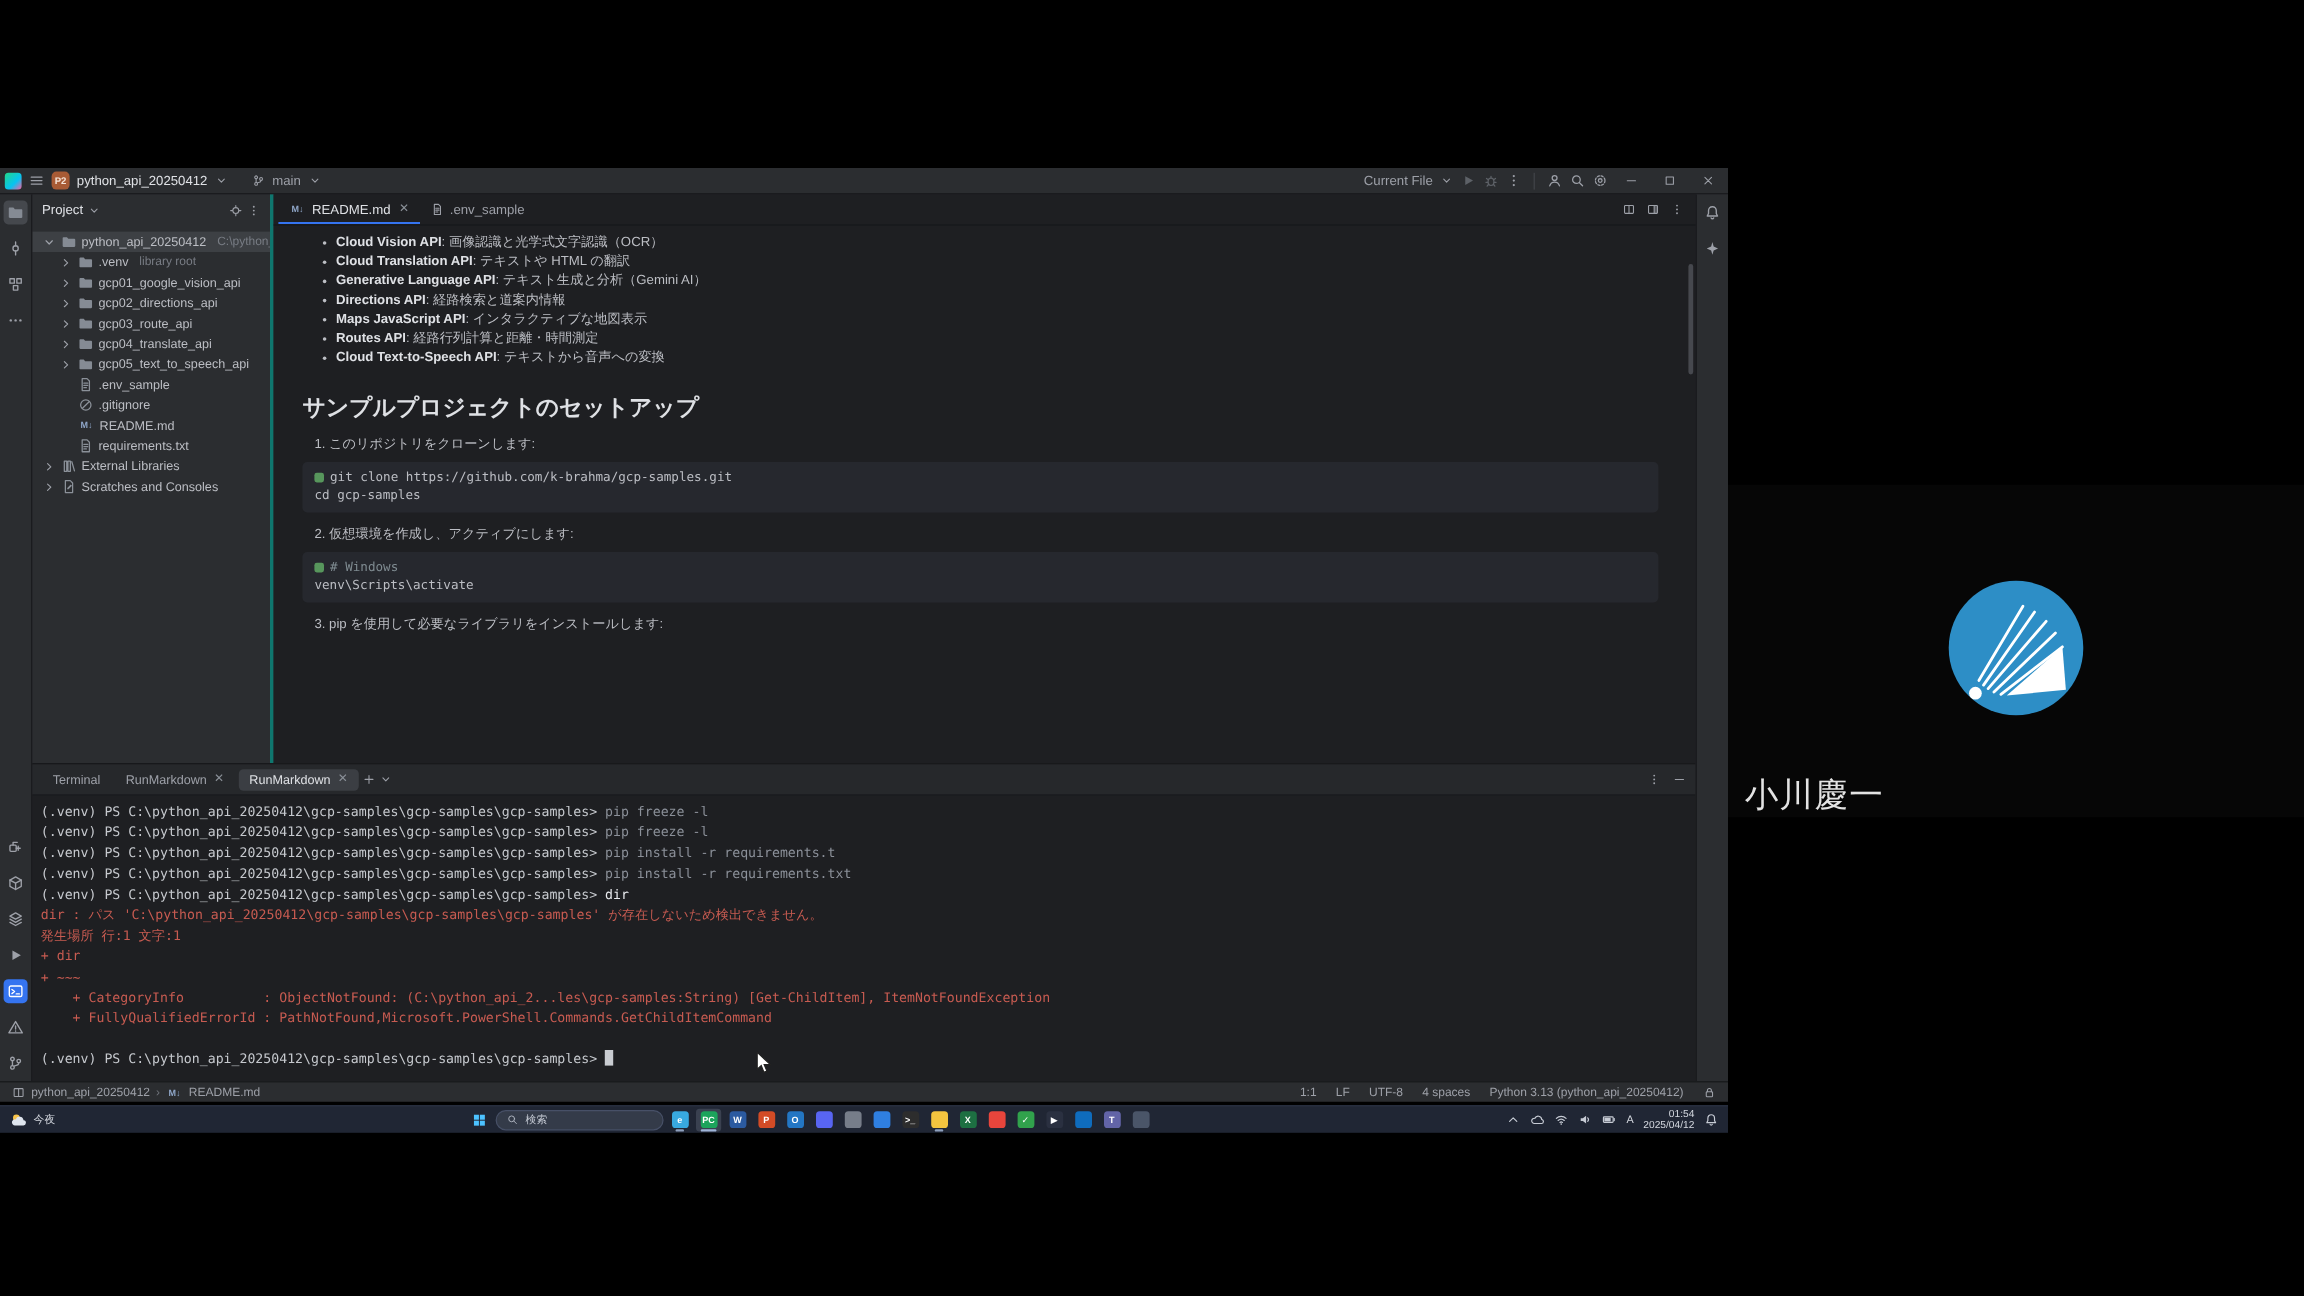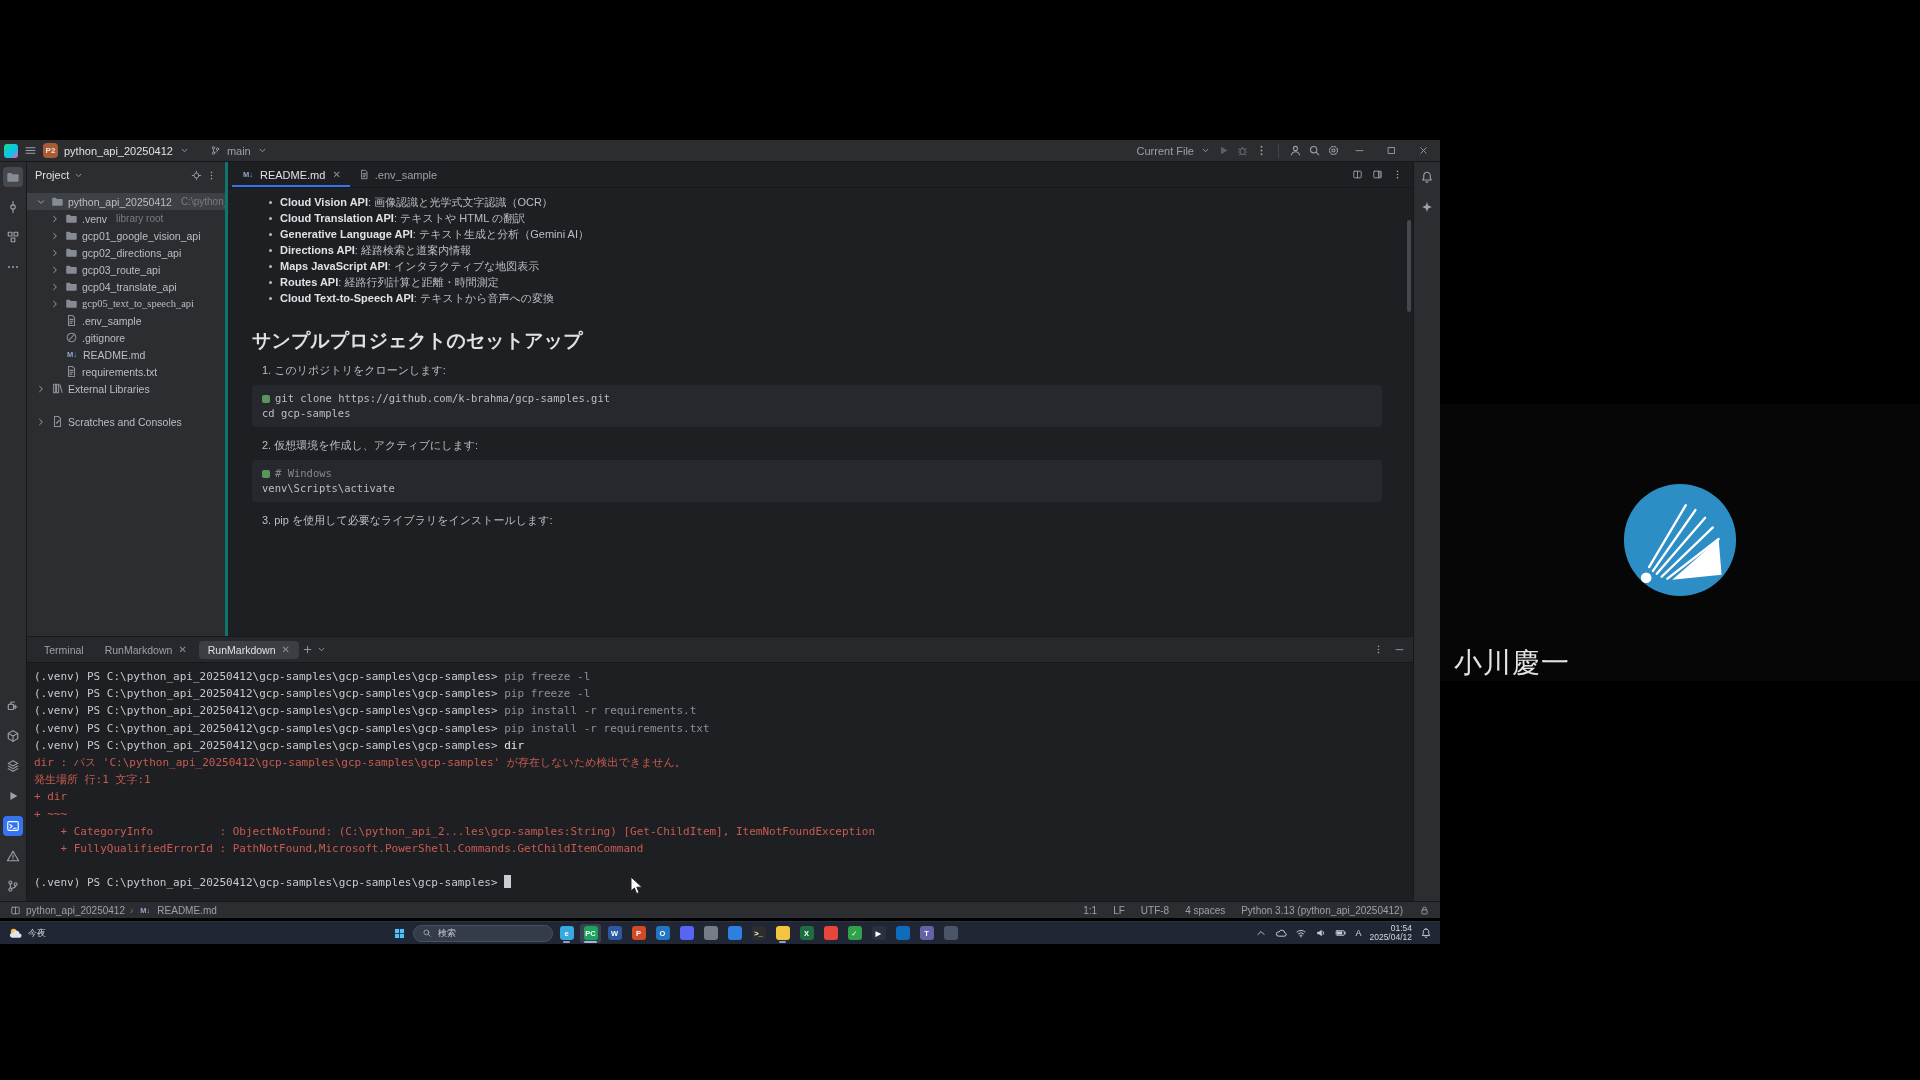--- a/index.html
+++ b/index.html
@@ -387,21 +387,21 @@
                         <path d="M6.2 4.5l3.6 3.5-3.6 3.5"></path>
                       </svg>
                     </span>
                     <span class="tree-ic">
                       <svg viewBox="0 0 16 16" width="100%" height="100%" fill="none" stroke="currentColor" stroke-width="1.3" stroke-linecap="round" stroke-linejoin="round">
                         <path fill="#858b94" stroke="none" d="M1.5 4.2c0-.5.4-.9.9-.9h3.5l1.4 1.6h6.2c.5 0 .9.4.9.9v6.6c0 .5-.4.9-.9.9H2.4c-.5 0-.9-.4-.9-.9z"></path>
                       </svg>
                     </span>
                     <span>gcp04_translate_api</span>
                   </div>
-                  <div class="tree-row" style="padding-left: 22px; font-family: Liberation Serif, serif;">
+                  <div class="tree-row" style="padding-left: 22px;">
                     <span class="t-chev">
                       <svg viewBox="0 0 16 16" width="100%" height="100%" fill="none" stroke="currentColor" stroke-width="1.3" stroke-linecap="round" stroke-linejoin="round">
                         <path d="M6.2 4.5l3.6 3.5-3.6 3.5"></path>
                       </svg>
                     </span>
                     <span class="tree-ic">
                       <svg viewBox="0 0 16 16" width="100%" height="100%" fill="none" stroke="currentColor" stroke-width="1.3" stroke-linecap="round" stroke-linejoin="round">
                         <path fill="#858b94" stroke="none" d="M1.5 4.2c0-.5.4-.9.9-.9h3.5l1.4 1.6h6.2c.5 0 .9.4.9.9v6.6c0 .5-.4.9-.9.9H2.4c-.5 0-.9-.4-.9-.9z"></path>
                       </svg>
                     </span>
@@ -449,21 +449,21 @@
                       </svg>
                     </span>
                     <span class="tree-ic">
                       <svg viewBox="0 0 16 16" width="100%" height="100%" fill="none" stroke="currentColor" stroke-width="1.3" stroke-linecap="round" stroke-linejoin="round">
                         <path d="M3.2 2.8h2.5v10.4H3.2zM6.9 2.8h2.5v10.4H6.9z"></path>
                         <path d="M10.9 3.4l2.7 9.4"></path>
                       </svg>
                     </span>
                     <span>External Libraries</span>
                   </div>
-                  <div class="tree-row" style="padding-left: 8px; margin-top: 16px;">
+                  <div class="tree-row" style="padding-left: 8px;">
                     <span class="t-chev">
                       <svg viewBox="0 0 16 16" width="100%" height="100%" fill="none" stroke="currentColor" stroke-width="1.3" stroke-linecap="round" stroke-linejoin="round">
                         <path d="M6.2 4.5l3.6 3.5-3.6 3.5"></path>
                       </svg>
                     </span>
                     <span class="tree-ic">
                       <svg viewBox="0 0 16 16" width="100%" height="100%" fill="none" stroke="currentColor" stroke-width="1.3" stroke-linecap="round" stroke-linejoin="round">
                         <path d="M4.3 1.9h5l2.4 2.4v9.8H4.3z"></path>
                         <path d="M6.2 9.4l3.6-3.6 1.3 1.3-3.6 3.6H6.2z" fill="currentColor" stroke="none"></path>
                       </svg>

